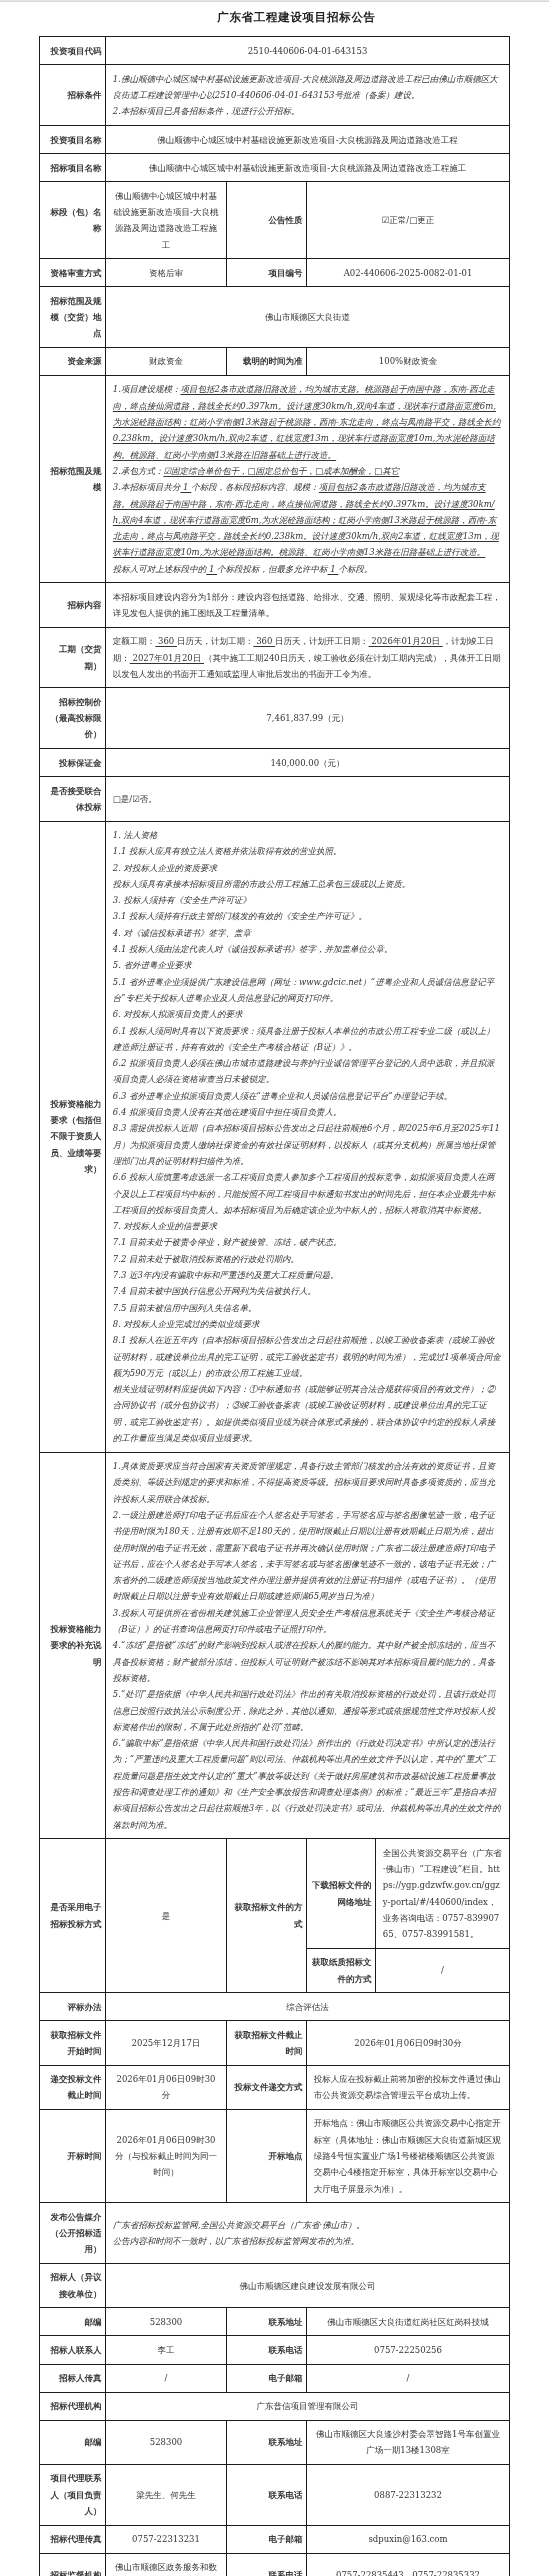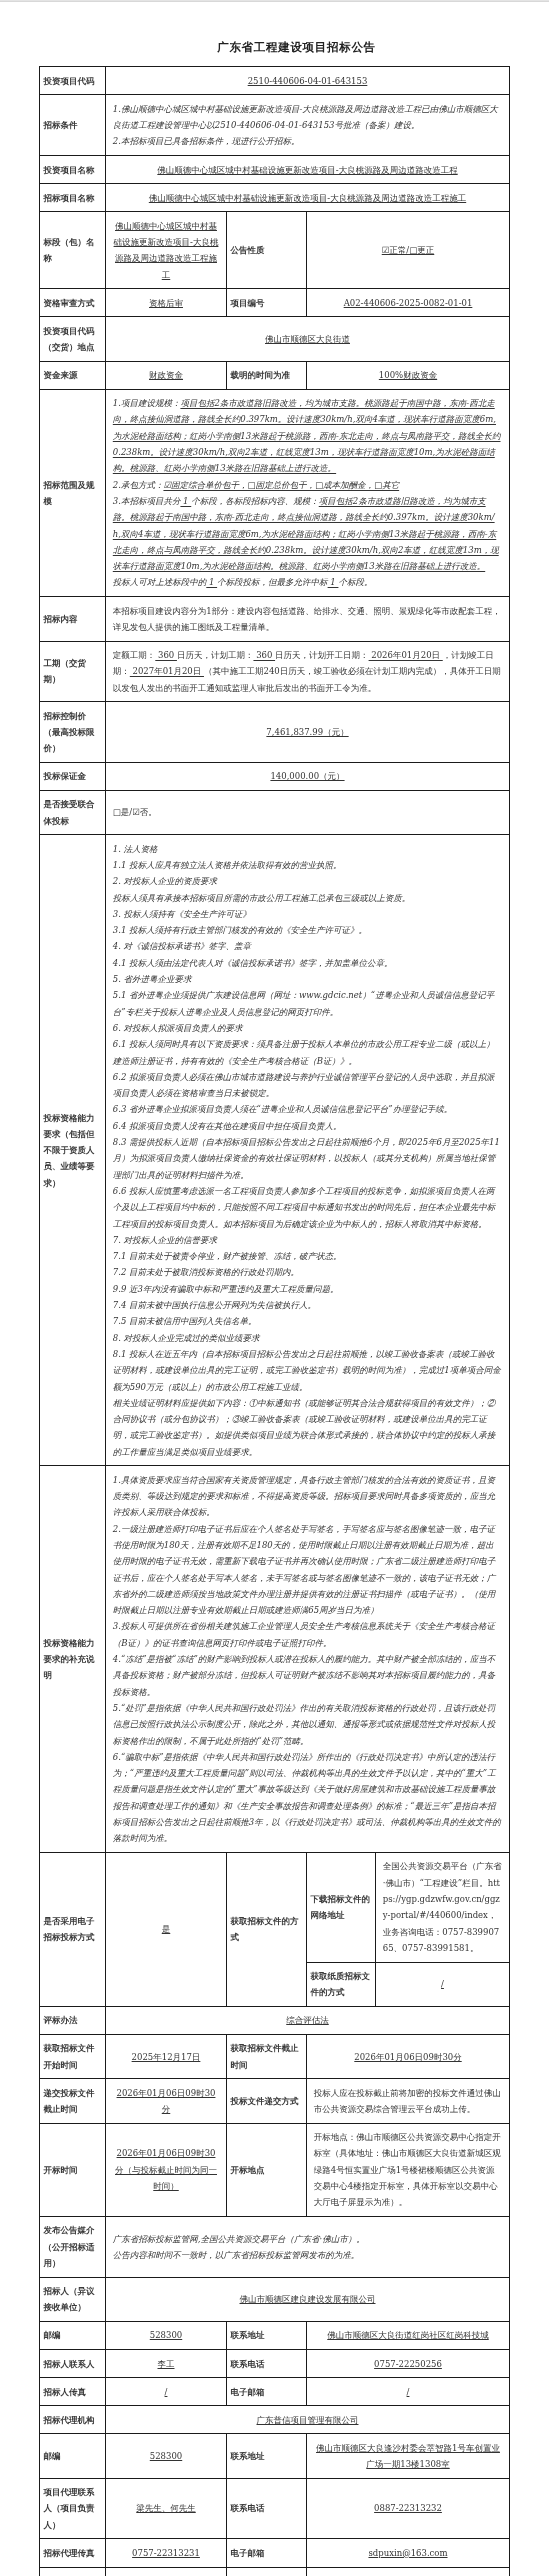--- a/index.html
+++ b/index.html
@@ -1,22 +1,22 @@
 <!DOCTYPE html>
 <html style="font-size:11px"><head>
 <meta charset="utf-8">
 <style>
   html,body{margin:0;padding:0;background:#fff;}
   body{width:549px;font-family:"DejaVu Serif","Liberation Serif",serif;color:#333;}
   .top-strip{height:1.4px;background:#e4e4e4;border-bottom:0.7px solid #d8d8d8;}
-  .page-title{text-align:center;font-size:11.5px;font-weight:700;color:#222;margin:38px 0 11px 0;letter-spacing:0.7px;padding-left:44px;}
+  .page-title{text-align:center;font-size:11.5px;font-weight:700;color:#222;margin:8px 0 11px 0;letter-spacing:0.7px;padding-left:44px;}
   table.doc{width:471px;margin:0 auto 23px auto;border-collapse:collapse;table-layout:fixed;}
   td{border:1px solid #1a1a1a;font-size:8.5px;line-height:16.3px;padding:5.4px 6.8px;vertical-align:middle;word-break:break-all;}
-  td.lb{font-weight:700;text-align:left;color:#3a3a3a;padding:5.4px 3.4px;}
-  td.ct{text-align:center;text-decoration:underline;}
+  td.lb{font-weight:700;text-align:right;color:#3a3a3a;padding:5.4px 3.4px;}
+  td.ct{text-align:center;}
   td.lf{text-align:left;}
   p{margin:0;padding:0;font-style:italic;}
   .u{text-decoration:underline;text-underline-offset:2px;}
 </style>
 </head>
 <body>
 
 <div class="top-strip"></div>
 
 <div class="page-title">广东省工程建设项目招标公告</div>
@@ -62,21 +62,21 @@
   </tr>
 
   <tr>
     <td class="lb">资格审查方式</td>
     <td class="ct">资格后审</td>
     <td class="lb">项目编号</td>
     <td class="ct" colspan="2">A02-440606-2025-0082-01-01</td>
   </tr>
 
   <tr>
-    <td class="lb">投资项目代码（交货）地点</td>
+    <td class="lb">招标范围及规模（交货）地点</td>
     <td class="ct" colspan="4">佛山市顺德区大良街道</td>
   </tr>
 
   <tr>
     <td class="lb">资金来源</td>
     <td class="ct">财政资金</td>
     <td class="lb">载明的时间为准</td>
     <td class="ct" colspan="2">100%财政资金</td>
   </tr>
 
@@ -133,21 +133,21 @@
           <p>6. 对投标人拟派项目负责人的要求</p>
           <p>6.1 投标人须同时具有以下资质要求：须具备注册于投标人本单位的市政公用工程专业二级（或以上）建造师注册证书，持有有效的《安全生产考核合格证（B证）》。</p>
           <p>6.2 拟派项目负责人必须在佛山市城市道路建设与养护行业诚信管理平台登记的人员中选取，并且拟派项目负责人必须在资格审查当日未被锁定。</p>
           <p>6.3 省外进粤企业拟派项目负责人须在“进粤企业和人员诚信信息登记平台”办理登记手续。</p>
           <p>6.4 拟派项目负责人没有在其他在建项目中担任项目负责人。</p>
           <p>8.3 需提供投标人近期（自本招标项目招标公告发出之日起往前顺推6个月，即2025年6月至2025年11月）为拟派项目负责人缴纳社保资金的有效社保证明材料，以投标人（或其分支机构）所属当地社保管理部门出具的证明材料扫描件为准。</p>
           <p>6.6 投标人应慎重考虑选派一名工程项目负责人参加多个工程项目的投标竞争，如拟派项目负责人在两个及以上工程项目均中标的，只能按照不同工程项目中标通知书发出的时间先后，担任本企业最先中标工程项目的投标项目负责人。如本招标项目为后确定该企业为中标人的，招标人将取消其中标资格。</p>
           <p>7. 对投标人企业的信誉要求</p>
           <p>7.1 目前未处于被责令停业，财产被接管、冻结，破产状态。</p>
           <p>7.2 目前未处于被取消投标资格的行政处罚期内。</p>
-          <p>9.9 近3年内没有骗取中标和严重违约及重大工程质量问题。</p>
+          <p>7.3 近3年内没有骗取中标和严重违约及重大工程质量问题。</p>
           <p>7.4 目前未被中国执行信息公开网列为失信被执行人。</p>
           <p>7.5 目前未被信用中国列入失信名单。</p>
           <p>8. 对投标人企业完成过的类似业绩要求</p>
           <p>8.1 投标人在近五年内（自本招标项目招标公告发出之日起往前顺推，以竣工验收备案表（或竣工验收证明材料，或建设单位出具的完工证明，或完工验收鉴定书）载明的时间为准），完成过1项单项合同金额为590万元（或以上）的市政公用工程施工业绩。</p>
           <p>相关业绩证明材料应提供如下内容：①中标通知书（或能够证明其合法合规获得项目的有效文件）；②合同协议书（或分包协议书）；③竣工验收备案表（或竣工验收证明材料，或建设单位出具的完工证明，或完工验收鉴定书）。如提供类似项目业绩为联合体形式承接的，联合体协议中约定的投标人承接的工作量应当满足类似项目业绩要求。</p>
         </td>
   </tr>
 
   <tr>
     <td class="lb">投标资格能力要求的补充说明</td>

